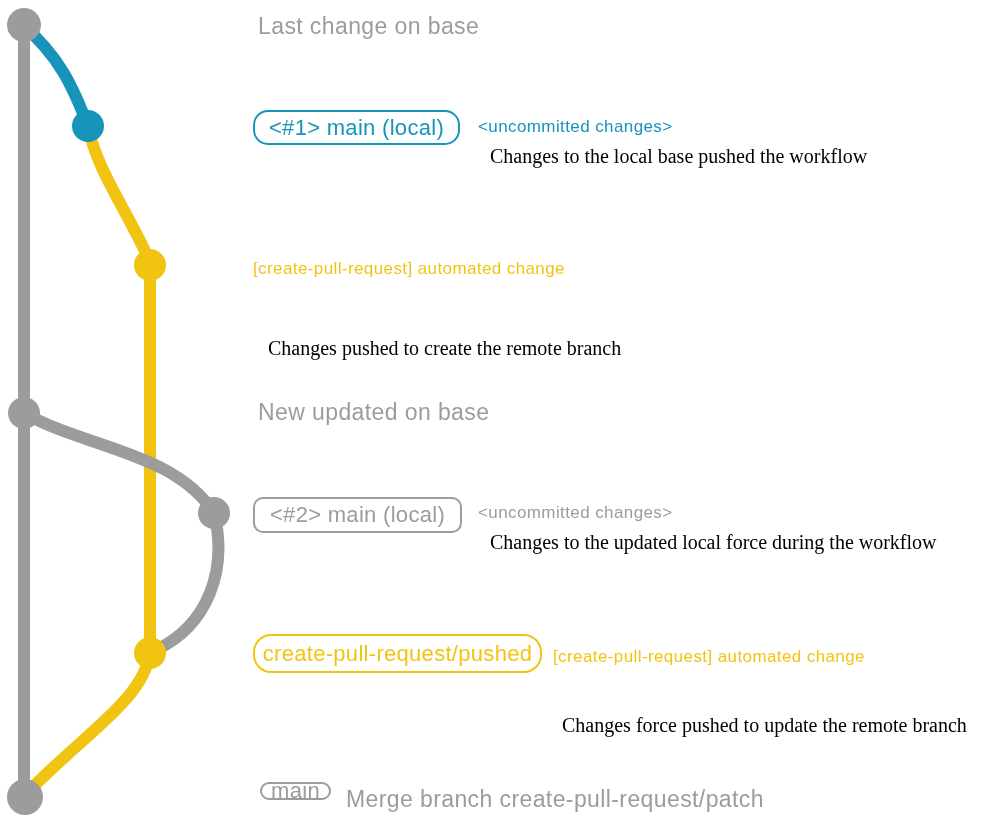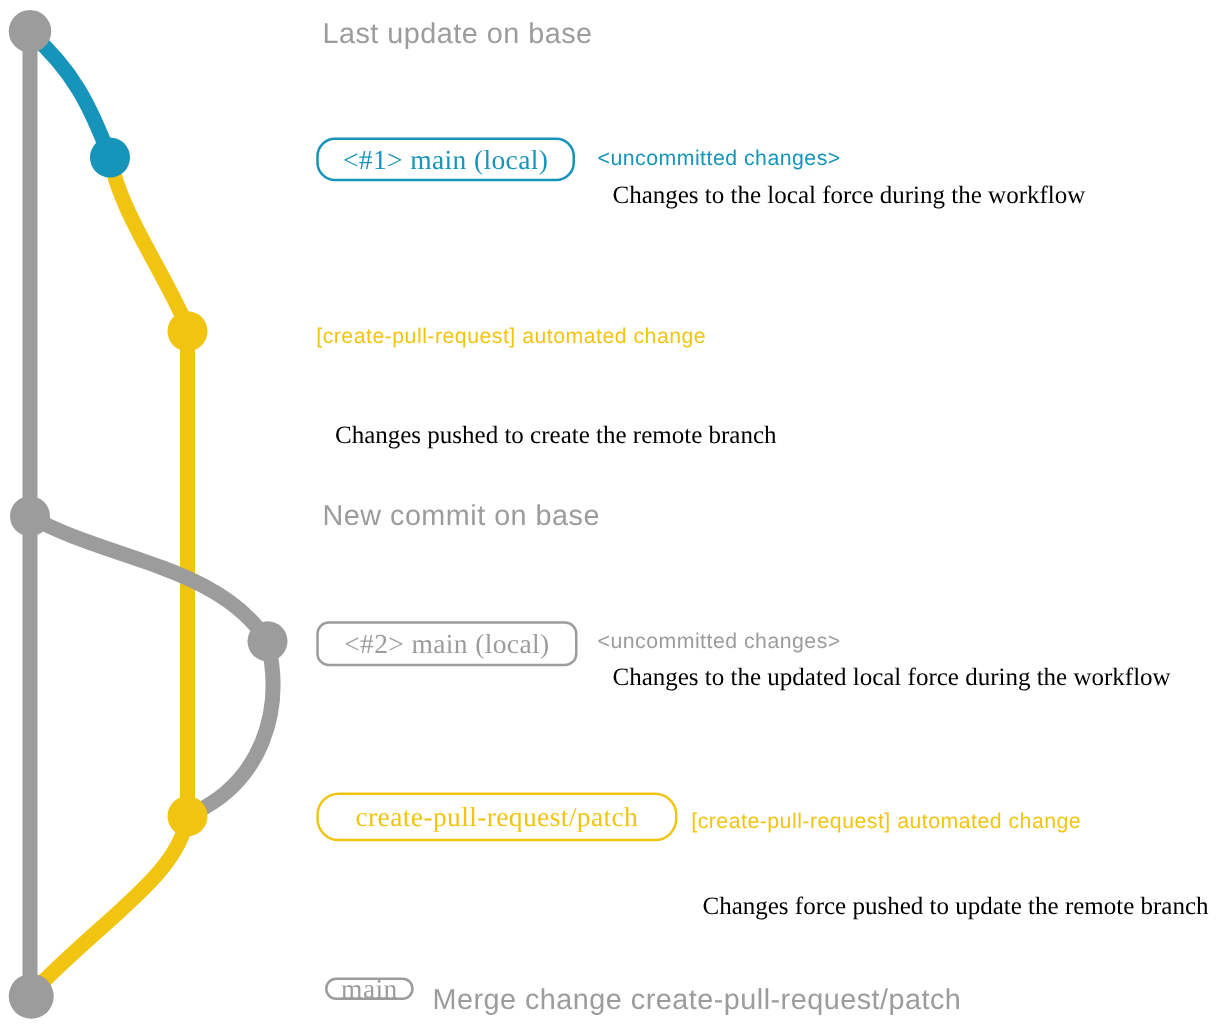--- a/index.html
+++ b/index.html
@@ -46,21 +46,20 @@
     display: flex;
     align-items: center;
     justify-content: center;
     border: 2px solid;
     border-radius: 15px;
     font-size: 22px;
     letter-spacing: 0.3px;
     white-space: nowrap;
     background: var(--color-background, #ffffff);
     box-sizing: border-box;
-    font-family: Liberation Serif, serif;
   }
   .badge.teal   { color: var(--color-teal);   border-color: var(--color-teal); }
   .badge.gray   { color: var(--color-gray);   border-color: var(--color-gray); border-radius: 10px; }
   .badge.yellow { color: var(--color-yellow); border-color: var(--color-yellow); }
   .status {
     position: absolute;
     font-size: 17px;
     line-height: 27px;
     letter-spacing: 0.4px;
     white-space: nowrap;
@@ -92,35 +91,35 @@
     <path class="edge gray" d="M 214 513 C 228 570 208 625 156 650"></path>
     <circle class="node gray" cx="24" cy="25" r="17"></circle>
     <circle class="node teal" cx="88" cy="126" r="16"></circle>
     <circle class="node yellow" cx="150" cy="265" r="16"></circle>
     <circle class="node gray" cx="24" cy="413" r="16"></circle>
     <circle class="node gray" cx="214" cy="513" r="16"></circle>
     <circle class="node yellow" cx="150" cy="653" r="16"></circle>
     <circle class="node gray" cx="25" cy="797" r="18"></circle>
   </svg>
 
-  <div class="note" style="left:258px; top:13px;">Last update on base</div>
+  <div class="note" style="left:258px; top:13px;">Last change on base</div>
 
   <div class="badge teal" style="left:253px; top:110px; width:207px; height:35px;">&lt;#1&gt; main (local)</div>
   <div class="status teal" style="left:478px; top:113px;">&lt;uncommitted changes&gt;</div>
-  <div class="desc" style="left:490px; top:144px;">Changes to the local force during the workflow</div>
+  <div class="desc" style="left:490px; top:144px;">Changes to the local base pushed the workflow</div>
 
   <div class="status yellow" style="left:253px; top:255px;">[create-pull-request] automated change</div>
   <div class="desc" style="left:268px; top:288px;margin-top:48px;">Changes pushed to create the remote branch</div>
 
-  <div class="note" style="left:258px; top:399px;">New commit on base</div>
+  <div class="note" style="left:258px; top:399px;">New updated on base</div>
 
   <div class="badge gray" style="left:253px; top:497px; width:209px; height:36px;">&lt;#2&gt; main (local)</div>
   <div class="status gray" style="left:478px; top:499px;">&lt;uncommitted changes&gt;</div>
   <div class="desc" style="left:490px; top:530px;">Changes to the updated local force during the workflow</div>
 
-  <div class="badge yellow" style="left:253px; top:634px; width:289px; height:39px; border-radius:18px;">create-pull-request/patch</div>
+  <div class="badge yellow" style="left:253px; top:634px; width:289px; height:39px; border-radius:18px;">create-pull-request/pushed</div>
   <div class="status yellow" style="left:553px; top:643px;">[create-pull-request] automated change</div>
   <div class="desc" style="left:562px; top:674px;margin-top:39px;">Changes force pushed to update the remote branch</div>
 
   <div class="badge gray" style="left:260px; top:782px; width:71px; height:18px; border-radius:13px;">main</div>
-  <div class="note" style="left:346px; top:786px;">Merge change create-pull-request/patch</div>
+  <div class="note" style="left:346px; top:786px;">Merge branch create-pull-request/patch</div>
 
 </div>
 
 </body></html>

